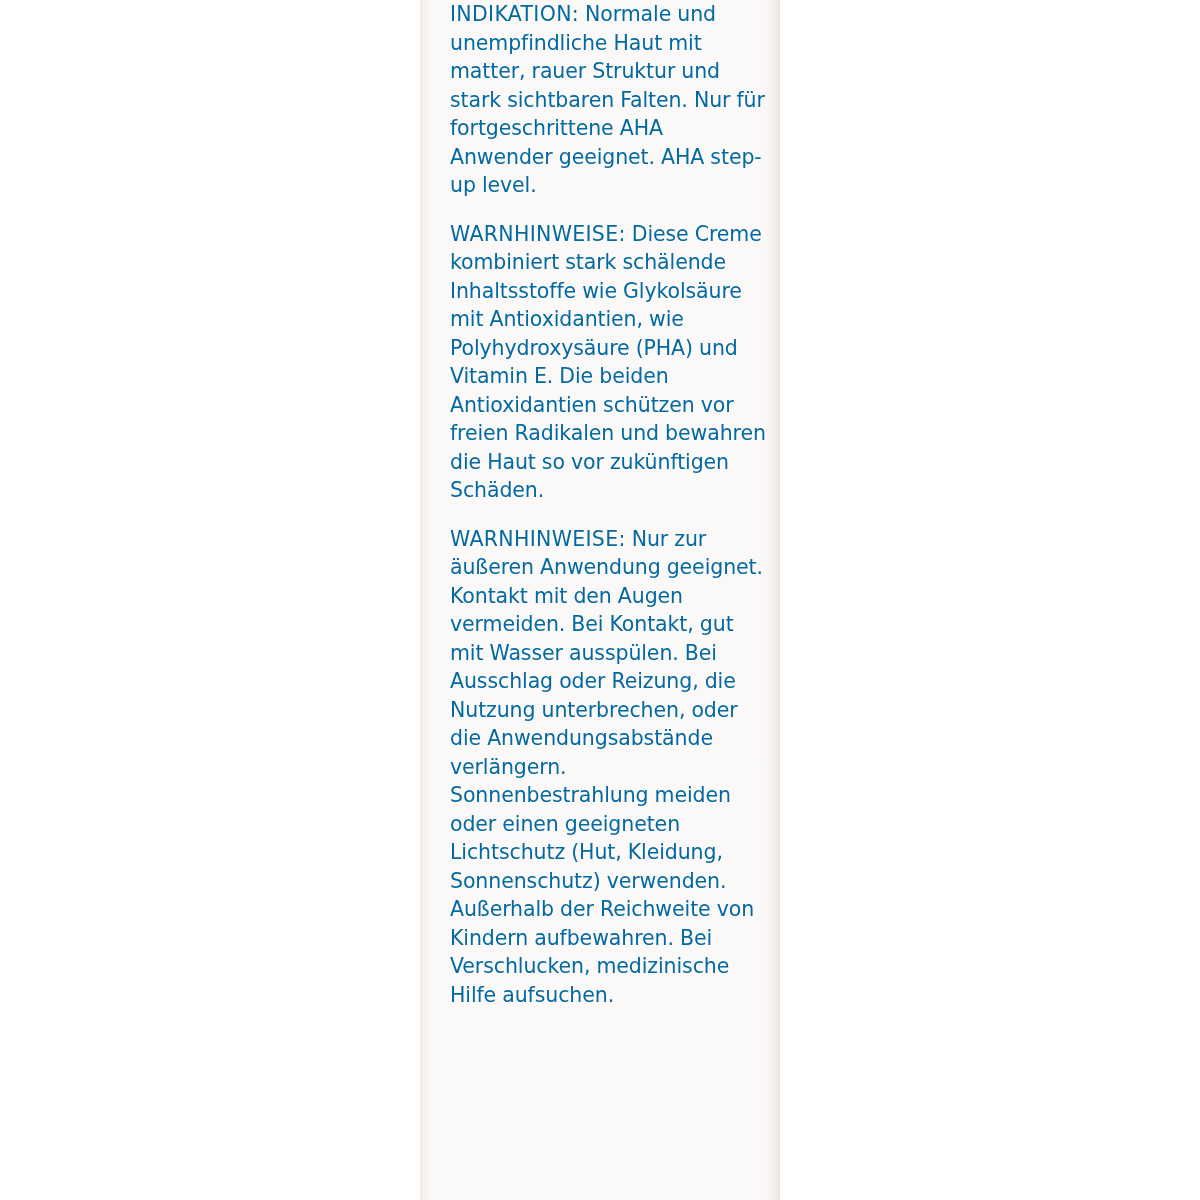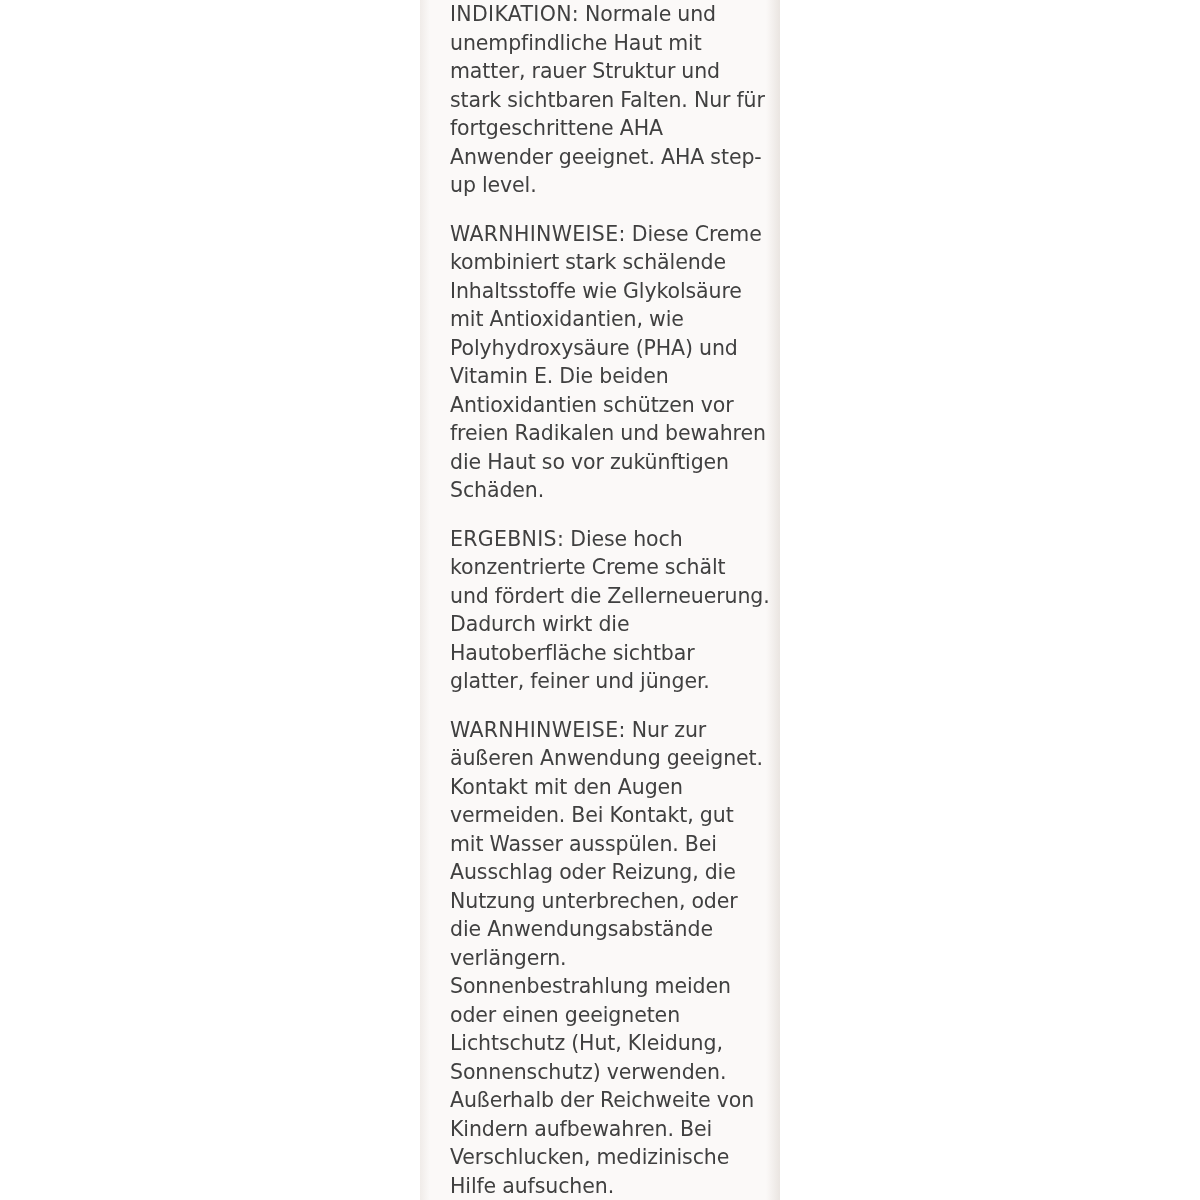--- a/index.html
+++ b/index.html
@@ -49,21 +49,21 @@
   .text-col {
     position: absolute;
     left: 450px;
     top: 0;
     width: 320px;
   }
   p.para {
     margin: 0 0 20px 0;
     font-size: 20.5px;
     line-height: 28.5px;
-    color: #404040;
+    color: #0369a1;
     letter-spacing: -0.1px;
     word-spacing: -0.3px;
   }
   p.para .lead {
     letter-spacing: 0.3px;
   }
   .first {
     margin-top: 2px;
   }
 </style>
@@ -75,19 +75,18 @@
   <div class="panel"></div>
   <div class="panel-shade-left"></div>
   <div class="panel-shade-right"></div>
 
   <div class="text-col">
 
     <p class="para first"><span class="lead">INDIKATION:</span><span> Normale und unempfindliche Haut mit matter, rauer Struktur und stark sichtbaren Falten. Nur für fortgeschrittene AHA Anwender geeignet. AHA step-up level.</span></p>
 
     <p class="para"><span class="lead">WARNHINWEISE:</span><span> Diese Creme kombiniert stark schälende Inhaltsstoffe wie Glykolsäure mit Antioxidantien, wie Polyhydroxysäure (PHA) und Vitamin E. Die beiden Antioxidantien schützen vor freien Radikalen und bewahren die Haut so vor zukünftigen Schäden.</span></p>
 
-    <p class="para"><span class="lead">ERGEBNIS:</span><span> Diese hoch konzentrierte Creme schält und fördert die Zellerneuerung. Dadurch wirkt die Hautoberfläche sichtbar glatter, feiner und jünger.</span></p>
 
 
     <p class="para"><span class="lead">WARNHINWEISE:</span><span> Nur zur äußeren Anwendung geeignet. Kontakt mit den Augen vermeiden. Bei Kontakt, gut mit Wasser ausspülen. Bei Ausschlag oder Reizung, die Nutzung unterbrechen, oder die Anwendungsabstände verlängern. Sonnenbestrahlung meiden oder einen geeigneten Lichtschutz (Hut, Kleidung, Sonnenschutz) verwenden. Außerhalb der Reichweite von Kindern aufbewahren. Bei Verschlucken, medizinische Hilfe aufsuchen.</span></p>
 
   </div>
 </div>
 
 </body></html>

